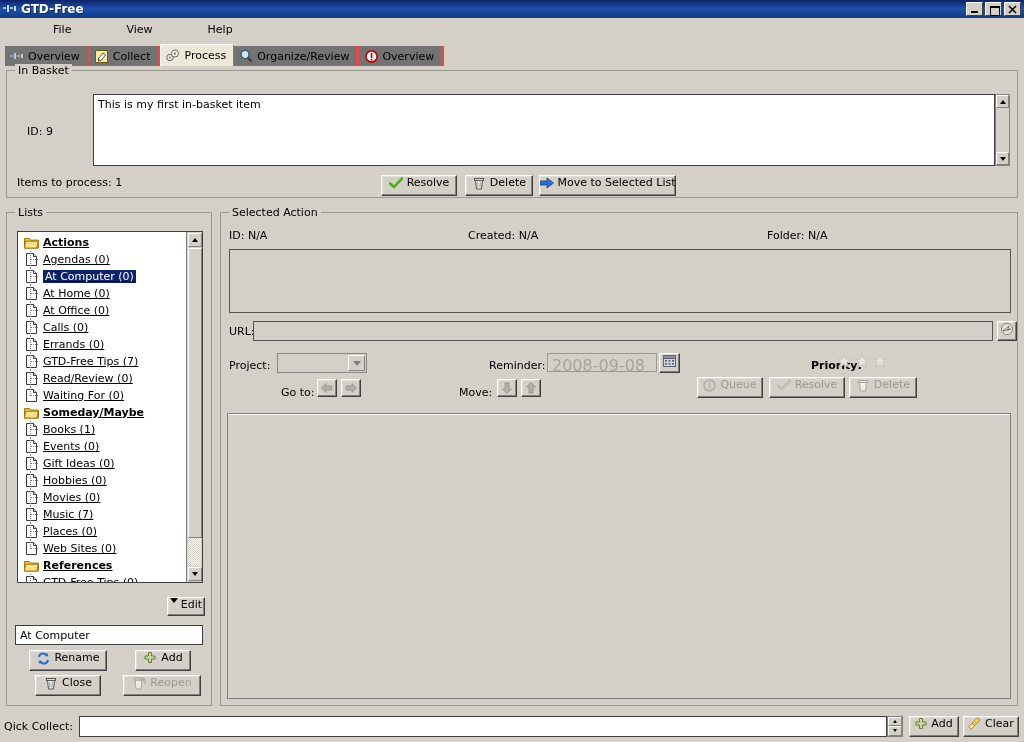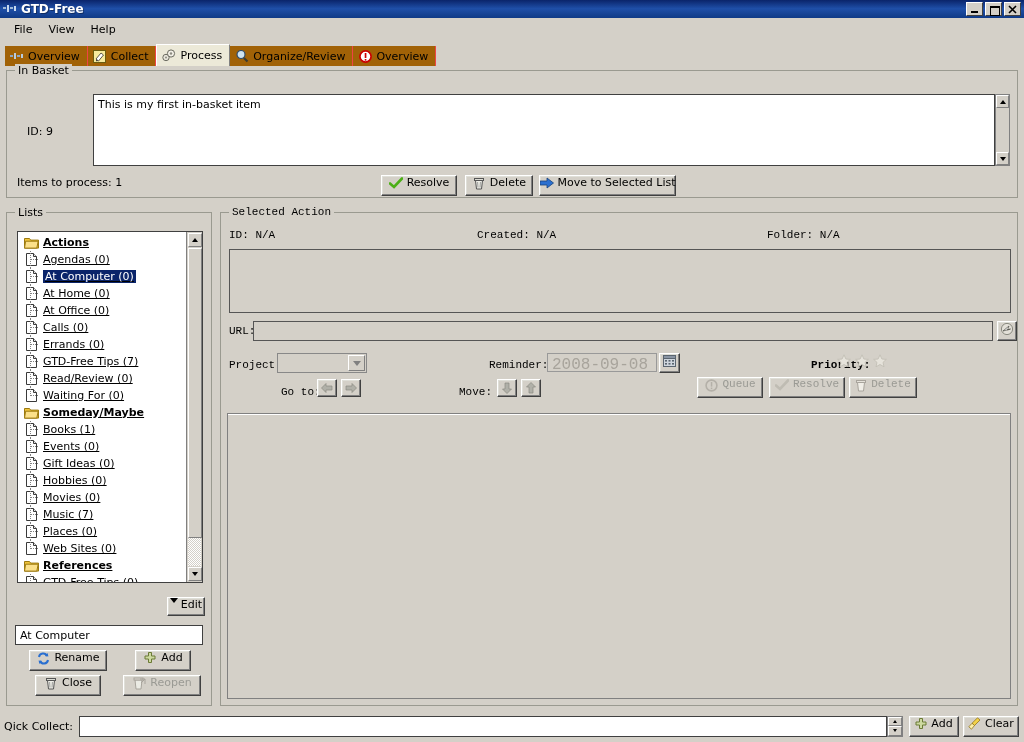--- a/index.html
+++ b/index.html
@@ -49,36 +49,36 @@
     content:""; position:absolute; width:8px; height:7px; left:4px; top:3px;
     border:1px solid #000; border-top-width:2px;
   }
 
   
   .menubar {
     position: absolute; left: 0; top: 18px; width: 1024px; height: 22px;
     background: #d4d0c8; display: flex; align-items: center; padding-left: 6px;
   }
   .menuitem {
-    padding: 2px 8px; font-size: 11px; color: #000;
+    padding: 2px 8px; font-size: 11px; color: #000; margin-left: 39px;
   }
 
   
   .tabbar {
     position: absolute; left: 0; top: 42px; width: 1024px; height: 24px;
     background: #d4d0c8;
     display: flex; align-items: flex-end; padding-left: 5px;
   }
   .tab {
     height: 20px;
     display: flex; align-items: center; gap: 4px;
     padding: 0 7px 0 5px;
     font-size: 11px; color: #000;
-    border-right: 1px solid #ef4444;
-    background: #a16207;
+    border-right: 3px solid #ef4444;
+    background: #737373;
     position: relative;
   }
   .tab.selected {
     background: #ece9d8;
     border-right: none;
     height: 22px;
     border-top: 1px solid #ffffff;
     border-left: 1px solid #ffffff;
     border-right: 1px solid #808080;
   }
@@ -197,24 +197,24 @@
     background:#fff; border:1px solid; border-color:#808080 #ffffff #ffffff #808080;
     outline:1px solid #404040; outline-offset:-1px;
     font-size:11px; color:#000; padding: 3px 4px;
   }
   #btnRename { position:absolute; left: 22px; top: 437px; width: 78px; }
   #btnAdd2   { position:absolute; left: 128px; top: 437px; width: 56px; }
   #btnClose  { position:absolute; left: 28px; top: 462px; width: 66px; }
   #btnReopen { position:absolute; left: 116px; top: 462px; width: 78px; }
 
   
-  #selaction { left: 220px; top: 212px; width: 798px; height: 494px; font-family: Liberation Mono, monospace; }
+  #selaction { left: 220px; top: 212px; width: 798px; height: 494px; }
   .sa-row1 { position:absolute; top: 16px; left: 0; width: 100%; height: 16px; font-size:11px;}
   .sa-id { position:absolute; left: 8px; }
-  .sa-created { position:absolute; left: 256px; }
+  .sa-created { position:absolute; left: 247px; }
   .sa-folder { position:absolute; left: 546px; }
 
   .sa-desc {
     position:absolute; left: 8px; top: 36px; width: 782px; height: 64px;
     background: #d4d0c8;
     border:1px solid; border-color:#808080 #ffffff #ffffff #808080;
     outline:1px solid #555; outline-offset:-1px;
   }
   .sa-urlrow { position:absolute; left:0; top: 108px; width:100%; height: 22px; }
   .sa-urllabel { position:absolute; left: 8px; top: 4px; font-size:11px; }

